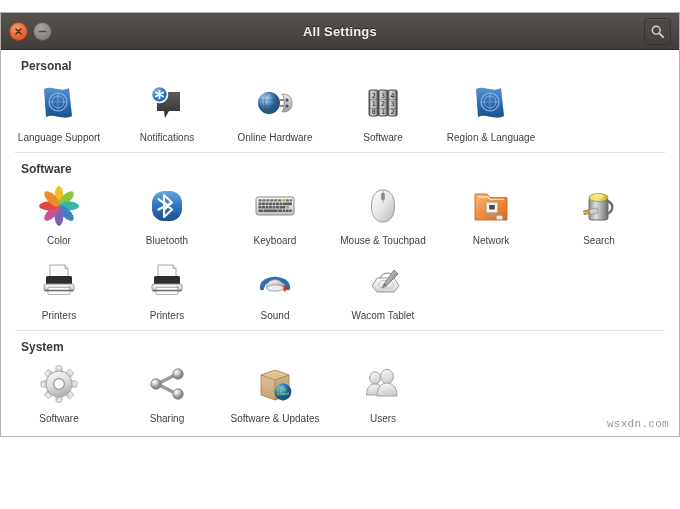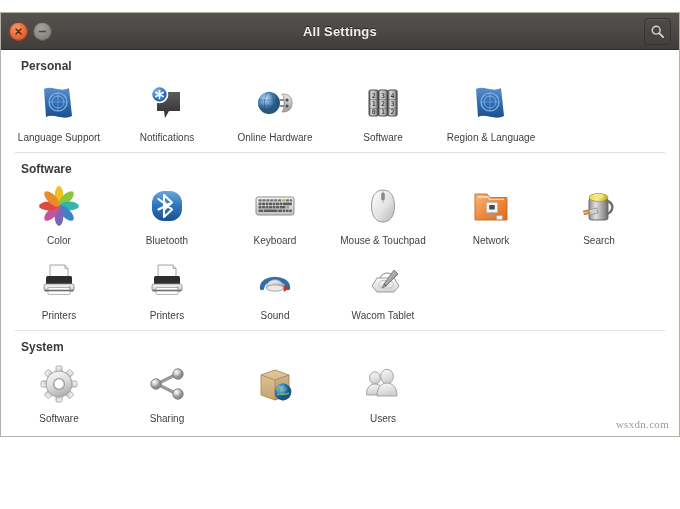--- a/index.html
+++ b/index.html
@@ -156,21 +156,21 @@
     max-width: 100px;
     word-wrap: break-word;
   }
 
   .watermark {
     position: absolute;
     right: 10px;
     bottom: 6px;
     font-size: 11px;
     color: #9a9a9a;
-    font-family: Liberation Serif, serif;
+    font-family: Liberation Mono, monospace;
     letter-spacing: .3px;
   }
 </style>
 </head>
 <body>
 
 <div class="window">
 
   <div class="titlebar">
     <div class="win-buttons">
@@ -625,20 +625,21 @@
                 </radialGradient>
               </defs>
               <path d="M9 14 L23 9 L37 14 L37 34 L23 39 L9 34 Z" fill="url(#boxG)" stroke="#a98a5b" stroke-width=".9"></path>
               <path d="M9 14 L23 19 L37 14 M23 19 L23 39" fill="none" stroke="#a98a5b" stroke-width=".9"></path>
               <path d="M23 19 L37 14 L37 34 L23 39 Z" fill="#000000" opacity=".07"></path>
               <circle cx="31" cy="31" r="8.4" fill="url(#wrldG)"></circle>
               <path d="M24 28 C27 26, 31 31, 34 28 M25 34 C28 31, 33 35, 37 32" fill="none" stroke="#6fbf5a" stroke-width="1.8" opacity=".85"></path>
               <ellipse cx="31" cy="31" rx="3.6" ry="8.4" fill="none" stroke="#2a6090" stroke-width=".7" opacity=".5"></ellipse>
             </svg>
           </div>
+          <div class="tile-label">Software &amp; Updates</div>
         </div>
 
 
         <div class="tile">
           <div class="tile-icon">
             <svg width="46" height="46" viewBox="0 0 46 46">
               <defs>
                 <linearGradient id="usrG" x1="0" y1="0" x2="0.3" y2="1">
                   <stop offset="0" stop-color="#fbfbfb"></stop>
                     <stop offset="1" stop-color="#cfcfcf"></stop>

